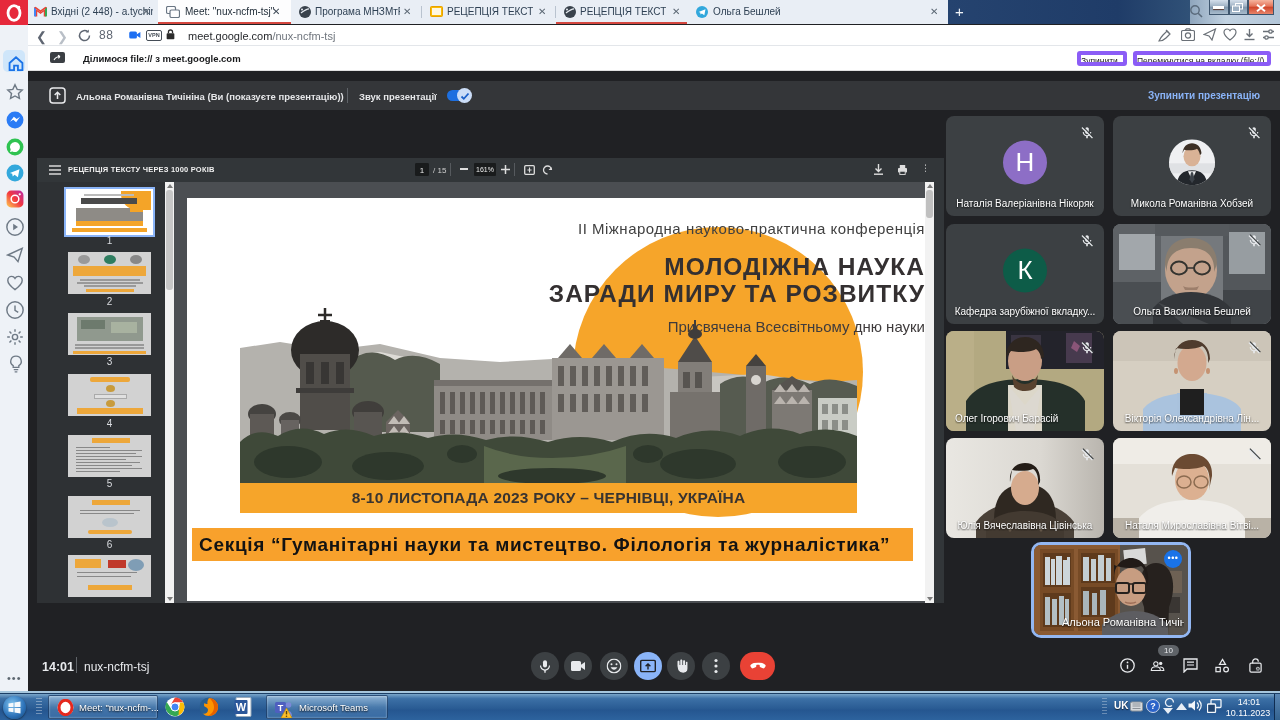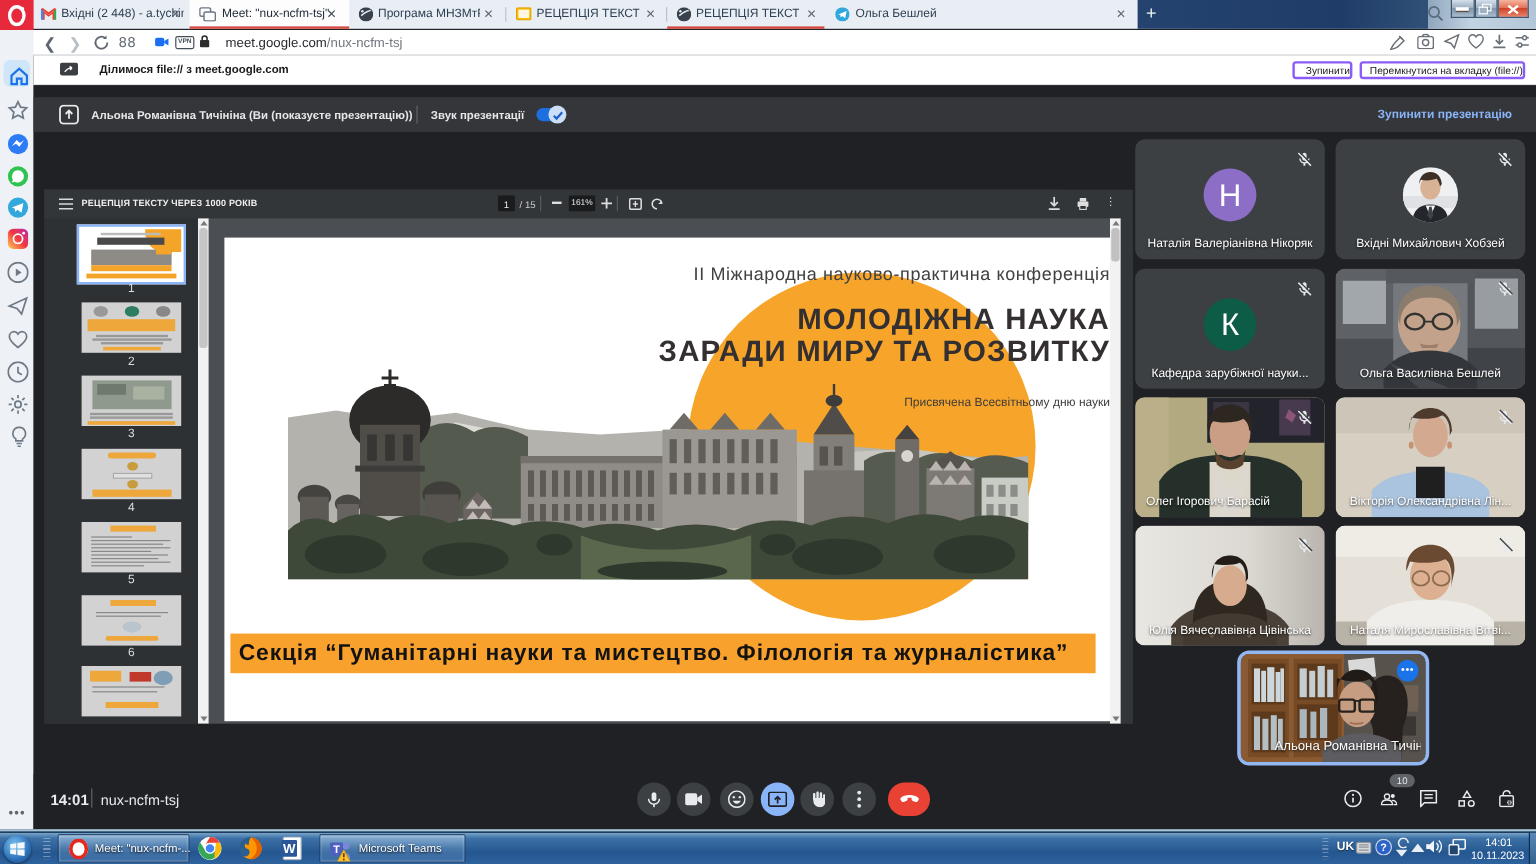--- a/index.html
+++ b/index.html
@@ -17,21 +17,21 @@
 #tab2{background:#fdfdfe;}
 .redline{position:absolute;top:22px;height:2px;background:#d5473f;z-index:3;}
 #navyzone{left:948px;top:0;width:242px;height:24px;background:linear-gradient(90deg,#25436f,#1f3c68 70%,#305177);}
 #glasszone{left:1190px;top:0;width:90px;height:24px;background:linear-gradient(90deg,#8fa6bd,#c2d3e2 40%,#b3c6d8);}
 .winbtn{position:absolute;top:0;height:15px;border:1px solid #3e566e;border-top:none;}
 
 #addrbar{left:0;top:25px;width:1280px;height:21px;background:#ffffff;border-bottom:1px solid #e3e6ea;}
 .aicon{position:absolute;color:#5f6672;font-size:13px;}
 
 #notifbar{left:28px;top:46px;width:1252px;height:25px;background:#ffffff;border-bottom:1px solid #e0e0e0;}
-.nbtn{position:absolute;top:5px;height:15px;border:2px solid #8b5cf6;border-radius:3px;font-size:8.5px;color:#1b1b1b;text-align:right;background:#fff;white-space:nowrap;overflow:hidden;}
+.nbtn{position:absolute;top:5px;height:15px;border:4px solid #8b5cf6;border-radius:3px;font-size:8.5px;color:#1b1b1b;text-align:left;background:#fff;white-space:nowrap;overflow:hidden;}
 
 #sidebar{left:0;top:25px;width:28px;height:666px;background:#eef2f7;}
 .sic{position:absolute;left:5px;width:18px;height:18px;}
 
 #meet{left:28px;top:71px;width:1252px;height:622px;background:#202124;}
 #meetbanner{left:0px;top:10px;width:1252px;height:29px;background:#343639;color:#e9eaec;}
 
 #pdfwin{left:9px;top:87px;width:907px;height:445px;background:#323639;}
 #pdftoolbar{left:0;top:0;width:847px;height:24px;background:#323639;color:#e8e8e8;}
 #thumbpanel{left:0;top:24px;width:128px;height:421px;background:#2e3134;}
@@ -394,21 +394,21 @@
     <div style="position:absolute;left:60px;top:4px;width:16px;height:12px;background:#7f9db5;border-radius:50%;"></div>
     <div style="position:absolute;left:9px;top:17px;width:60px;height:1.2px;background:#888;"></div>
     <div style="position:absolute;left:9px;top:21px;width:54px;height:1.2px;background:#888;"></div>
     <div style="position:absolute;left:20px;top:30px;width:44px;height:5px;background:#eda73a;"></div>
   </div>
 
   <div class="abs" id="page">
    <div style="position:absolute;left:386px;top:29px;width:290px;height:290px;border-radius:50%;background:#f6a52a;"></div>
    <div class="slidetxt" style="top:22px;font-size:15px;letter-spacing:.5px;color:#414141;">ІІ Міжнародна науково-практична конференція</div>
    <div class="slidetxt" style="top:55px;font-size:24.5px;font-weight:bold;color:#343031;letter-spacing:1px;line-height:27px;">МОЛОДІЖНА НАУКА<br>ЗАРАДИ МИРУ ТА РОЗВИТКУ</div>
-   <div class="slidetxt" style="top:132px;font-size:10px;color:#3f3b3c;">Присвячена Всесвітньому дню науки</div>
+   <div class="slidetxt" style="top:120px;font-size:15px;color:#3f3b3c;">Присвячена Всесвітньому дню науки</div>
    <svg style="position:absolute;left:53px;top:64px" width="617" height="221" viewBox="0 0 617 221">
      <path d="M0 86 L40 80 L90 88 L140 82 L200 96 L260 100 L330 96 L400 104 L470 110 L540 116 L590 120 L617 118 L617 221 L0 221 Z" fill="#b4b2ad"></path>
      <path d="M95 96 L140 90 L190 100 L170 130 L100 128 Z" fill="#dddbd6"></path>
      <path d="M440 116 L520 112 L600 124 L600 150 L440 146 Z" fill="#c8c6c1"></path>
      <path d="M108 100 Q 130 82 155 98 Q 175 88 200 102 L 200 170 L 108 170 Z" fill="#555a4e"></path>
      <path d="M480 122 Q 500 108 525 120 Q 545 110 570 122 Q 590 112 617 124 L 617 180 L 480 180 Z" fill="#565b50"></path>
      <rect x="194" y="118" width="230" height="60" fill="#8f8b86"></rect>
      <rect x="194" y="118" width="230" height="6" fill="#74706c"></rect>
      <g fill="#5e5a56">
        <rect x="200" y="130" width="5" height="22"></rect>
@@ -509,20 +509,21 @@
      <g fill="#2e382c">
       <ellipse cx="48" cy="200" rx="34" ry="16"></ellipse>
               <ellipse cx="148" cy="204" rx="36" ry="14"></ellipse>
               <ellipse cx="458" cy="202" rx="38" ry="15"></ellipse>
               <ellipse cx="572" cy="200" rx="34" ry="16"></ellipse>
               <ellipse cx="312" cy="214" rx="54" ry="8"></ellipse>
               <ellipse cx="222" cy="192" rx="15" ry="9"></ellipse>
               <ellipse cx="408" cy="192" rx="15" ry="9"></ellipse>
      </g>
    </svg>
+   <div style="position:absolute;left:53px;top:285px;width:617px;height:30px;background:#f6a52a;text-align:center;font-size:15.5px;letter-spacing:.2px;font-weight:bold;color:#393430;line-height:30px;">8-10 ЛИСТОПАДА 2023 РОКУ – ЧЕРНІВЦІ, УКРАЇНА</div>
    <div style="position:absolute;left:5px;top:330px;width:721px;height:33px;background:#f8a12c;font-size:19px;letter-spacing:.7px;font-weight:bold;color:#131313;line-height:33px;padding-left:7px;">Секція “Гуманітарні науки та мистецтво. Філологія та журналістика”</div>
   </div>
  </div>
 
  <div class="tile" style="left:918px;top:45px;">
   <div class="avcirc" style="background:#8d6ec6;">Н</div>
   <div class="tname">Наталія Валеріанівна Нікоряк</div>
   <svg class="micoff" viewBox="0 0 16 16">
           <path d="M8 2.2c-1 0-1.8.8-1.8 1.8v3c0 1 .8 1.8 1.8 1.8S9.8 8 9.8 7V4c0-1-.8-1.8-1.8-1.8z" fill="#e8eaed"></path>
           <path d="M4.8 7c0 1.8 1.4 3.2 3.2 3.2S11.2 8.8 11.2 7h1.1c0 2.1-1.5 3.8-3.5 4.2v2h-1.6v-2c-2-.4-3.5-2.1-3.5-4.2z" fill="#e8eaed"></path>
@@ -541,32 +542,32 @@
           <g clip-path="url(#avc)">
             <rect width="46" height="46" fill="#eff0f2"></rect>
             <rect x="0" y="24" width="46" height="10" fill="#dfe1e4"></rect>
             <path d="M8 46c0-10 6-15 15-15s15 5 15 15z" fill="#23272c"></path>
             <path d="M19 32h8l-4 9z" fill="#f4f5f6"></path>
             <path d="M22 33h2l1.5 7-2.5 4-2.5-4z" fill="#3d434a"></path>
             <ellipse cx="23" cy="17" rx="8.5" ry="10" fill="#d9b296"></ellipse>
             <path d="M13.5 14c.5-6.5 4.5-10 9.5-10s9 3.5 9.5 10l-1.5 2c-.5-3-1.5-5-3-6.5-2.5 1.5-9 2-13 1z" fill="#3c2f25"></path>
           </g>
         </svg>
-  <div class="tname">Вхідні Михайлович Хобзей</div>
+  <div class="tname">Микола Романівна Хобзей</div>
   <svg class="micoff" viewBox="0 0 16 16">
           <path d="M8 2.2c-1 0-1.8.8-1.8 1.8v3c0 1 .8 1.8 1.8 1.8S9.8 8 9.8 7V4c0-1-.8-1.8-1.8-1.8z" fill="#e8eaed"></path>
           <path d="M4.8 7c0 1.8 1.4 3.2 3.2 3.2S11.2 8.8 11.2 7h1.1c0 2.1-1.5 3.8-3.5 4.2v2h-1.6v-2c-2-.4-3.5-2.1-3.5-4.2z" fill="#e8eaed"></path>
           <path d="M3 2.5l10.5 10.5" stroke="#e8eaed" stroke-width="1.4"></path>
           <path d="M3.9 1.6l10.5 10.5" stroke="#3c4043" stroke-width="1.1"></path>
         </svg>
  </div>
 
  <div class="tile" style="left:918px;top:153px;">
   <div class="avcirc" style="background:#0d5c48;">К</div>
-  <div class="tname">Кафедра зарубіжної науки...</div>
+  <div class="tname">Кафедра зарубіжної вкладку...</div>
   <svg class="micoff" viewBox="0 0 16 16">
           <path d="M8 2.2c-1 0-1.8.8-1.8 1.8v3c0 1 .8 1.8 1.8 1.8S9.8 8 9.8 7V4c0-1-.8-1.8-1.8-1.8z" fill="#e8eaed"></path>
           <path d="M4.8 7c0 1.8 1.4 3.2 3.2 3.2S11.2 8.8 11.2 7h1.1c0 2.1-1.5 3.8-3.5 4.2v2h-1.6v-2c-2-.4-3.5-2.1-3.5-4.2z" fill="#e8eaed"></path>
           <path d="M3 2.5l10.5 10.5" stroke="#e8eaed" stroke-width="1.4"></path>
           <path d="M3.9 1.6l10.5 10.5" stroke="#3c4043" stroke-width="1.1"></path>
         </svg>
  </div>
 
  <div class="tile" style="left:1085px;top:153px;">
   <svg width="158" height="100" viewBox="0 0 158 100">

